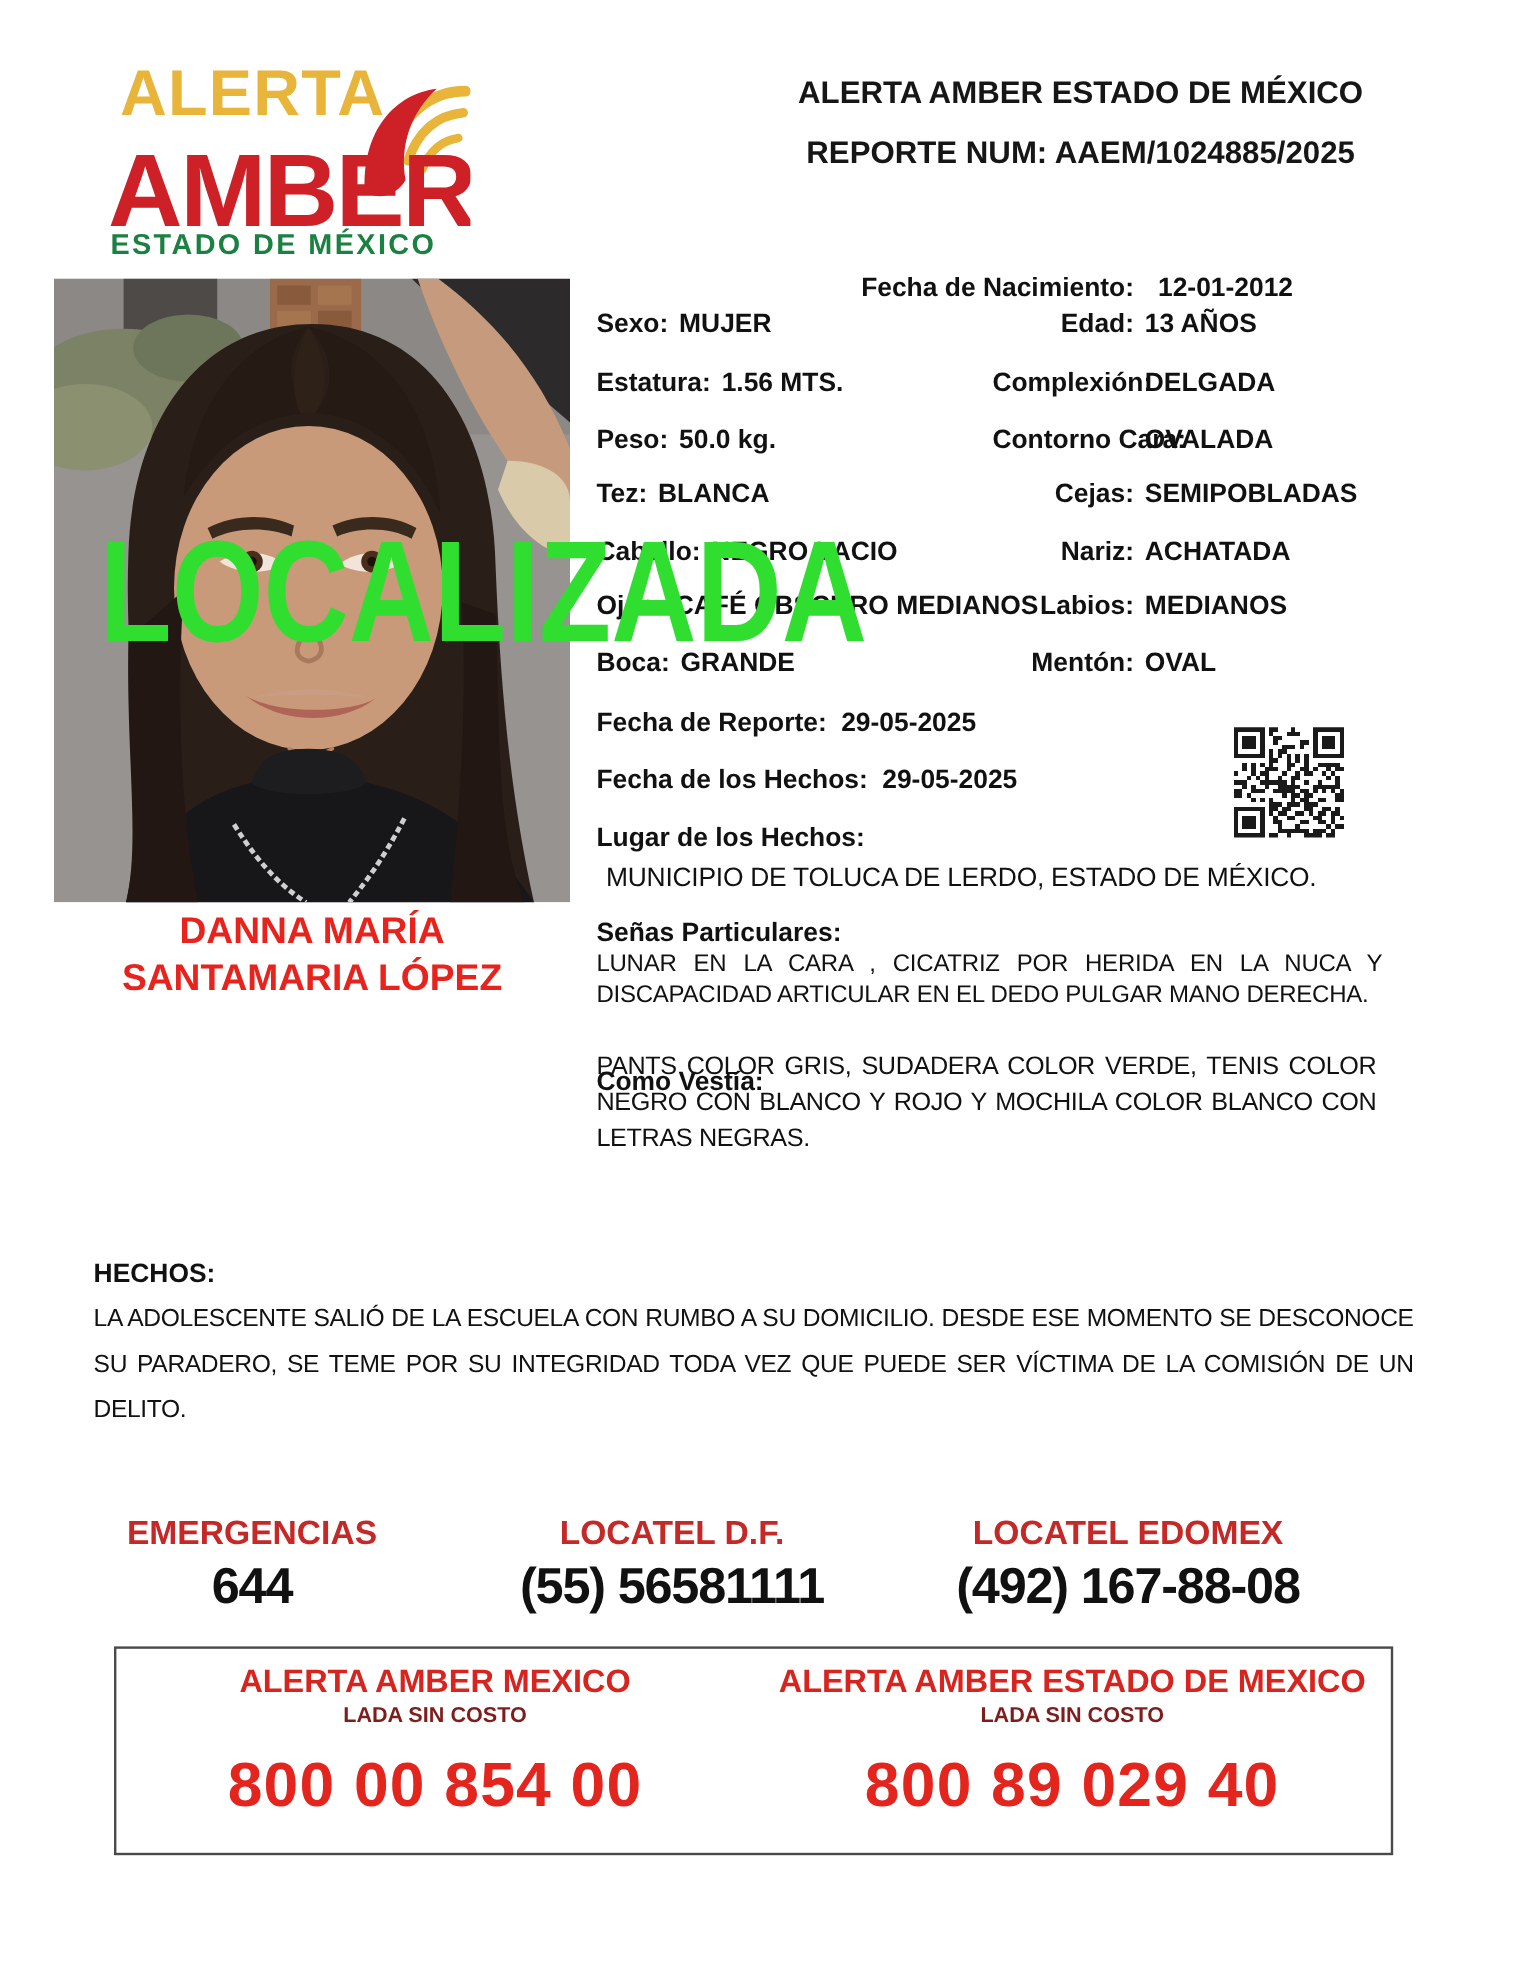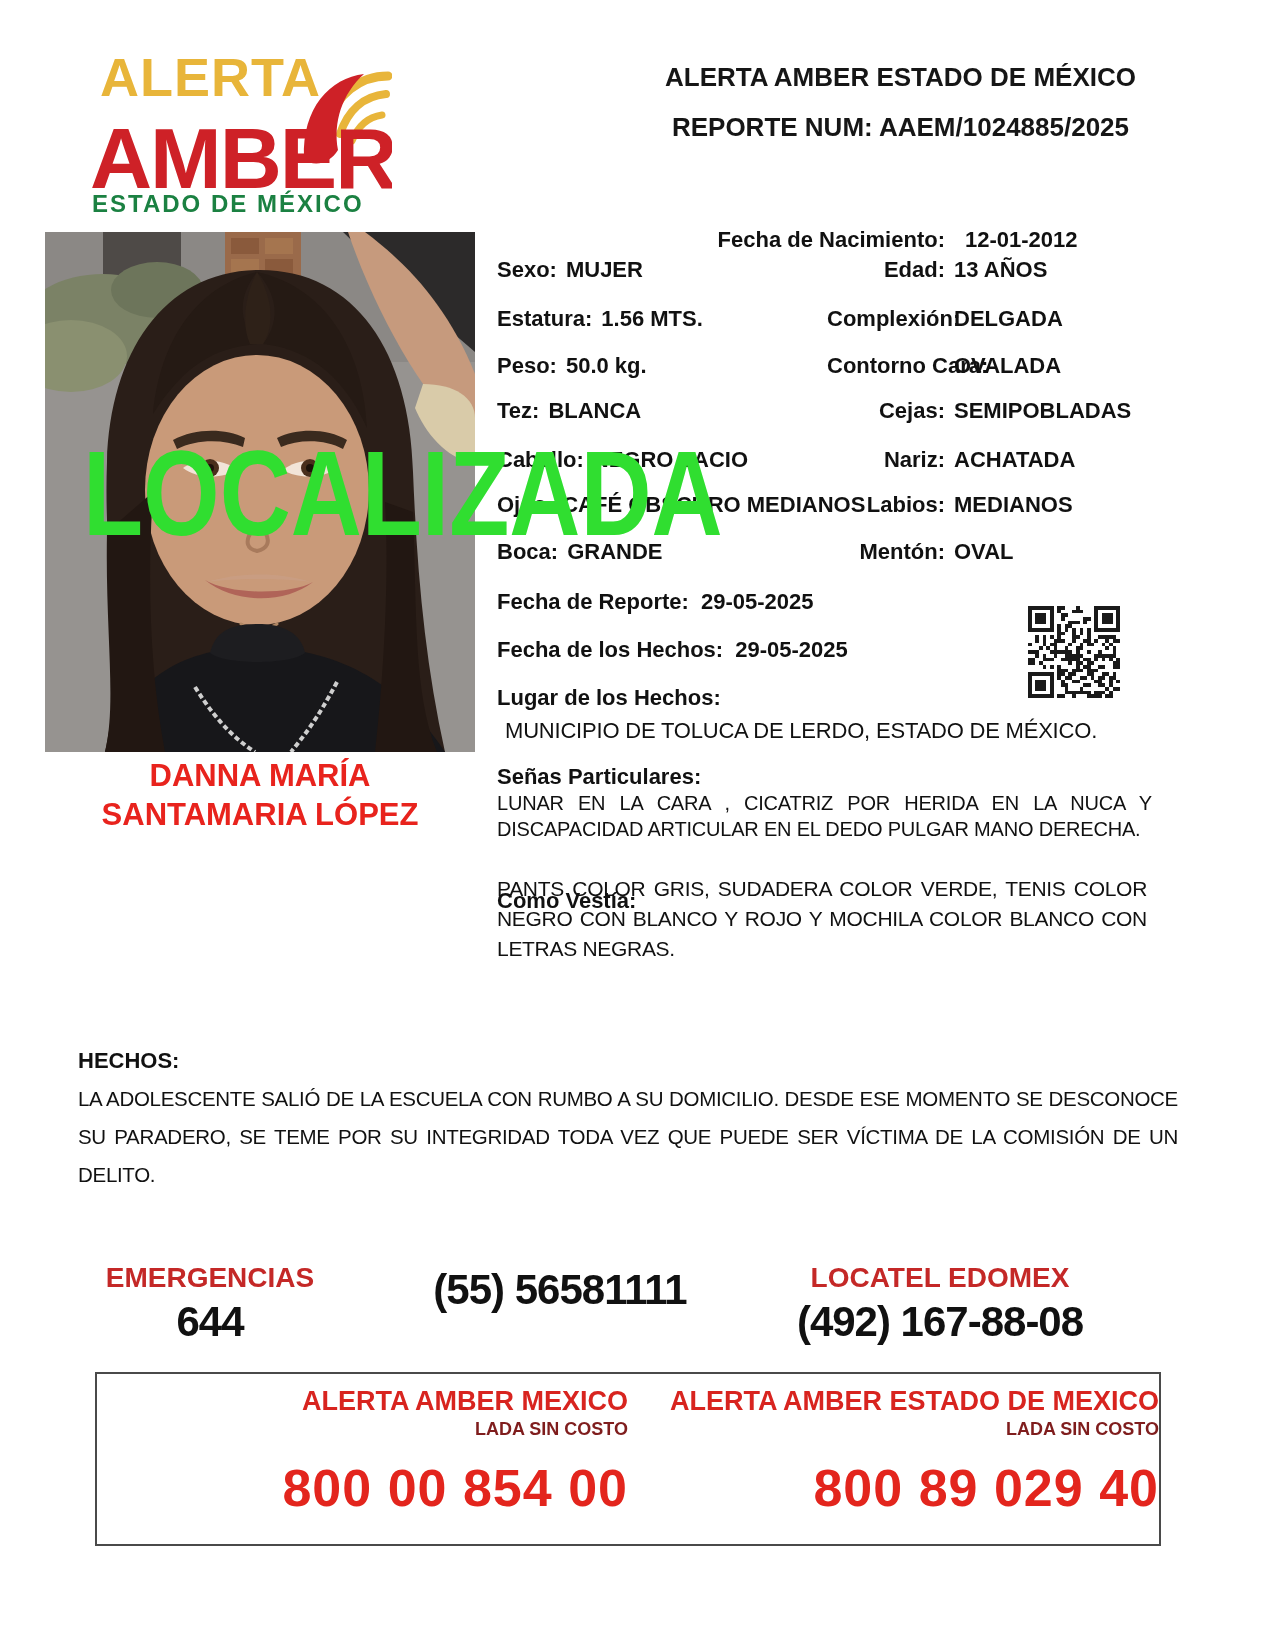--- a/index.html
+++ b/index.html
@@ -54,21 +54,21 @@
   .em-col { text-align:center; }
   .em-label { font-size:28px; font-weight:bold; color:#c42827; white-space:nowrap; }
   .em-number { font-size:42px; font-weight:bold; color:#111; margin-top:4px; white-space:nowrap; letter-spacing:-1px; }
   .em1 { left:60px;  top:1262px; width:300px; }
   .em2 { left:390px; top:1262px; width:340px; }
   .em3 { left:760px; top:1262px; width:360px; }
 
   
   .banner { left:95px; top:1372px; width:1062px; height:170px; border:2px solid #4a4a4a;
     display:flex; }
-  .banner-col { flex:1 1 50%; text-align:right; padding-top:12px; }
+  .banner-col { flex:1 1 50%; text-align:center; padding-top:12px; }
   .banner-title { font-size:27px; font-weight:bold; color:#d8241f; white-space:nowrap; }
   .banner-sub { font-size:18px; font-weight:bold; color:#7f1d1d; margin-top:2px; white-space:nowrap; }
   .banner-number { font-size:52px; font-weight:bold; color:#e3251d; margin-top:18px;
     white-space:nowrap; letter-spacing:1px; }
 </style>
 </head>
 <body>
 
 <div class="poster">
 
@@ -515,20 +515,21 @@
   <div class="abs watermark">LOCALIZADA</div>
 
   <div class="abs hechos-head">HECHOS:</div>
   <div class="abs hechos-text">LA ADOLESCENTE SALIÓ DE LA ESCUELA CON RUMBO A SU DOMICILIO. DESDE ESE MOMENTO SE DESCONOCE SU PARADERO, SE TEME POR SU INTEGRIDAD TODA VEZ QUE PUEDE SER VÍCTIMA DE LA COMISIÓN DE UN DELITO.</div>
 
   <div class="abs em-col em1">
     <div class="em-label">EMERGENCIAS</div>
     <div class="em-number">644</div>
   </div>
   <div class="abs em-col em2">
+    <div class="em-label">LOCATEL D.F.</div>
     <div class="em-number">(55) 56581111</div>
   </div>
   <div class="abs em-col em3">
     <div class="em-label">LOCATEL EDOMEX</div>
     <div class="em-number">(492) 167-88-08</div>
   </div>
 
   <div class="abs banner">
     <div class="banner-col">
       <div class="banner-title">ALERTA AMBER MEXICO</div>

